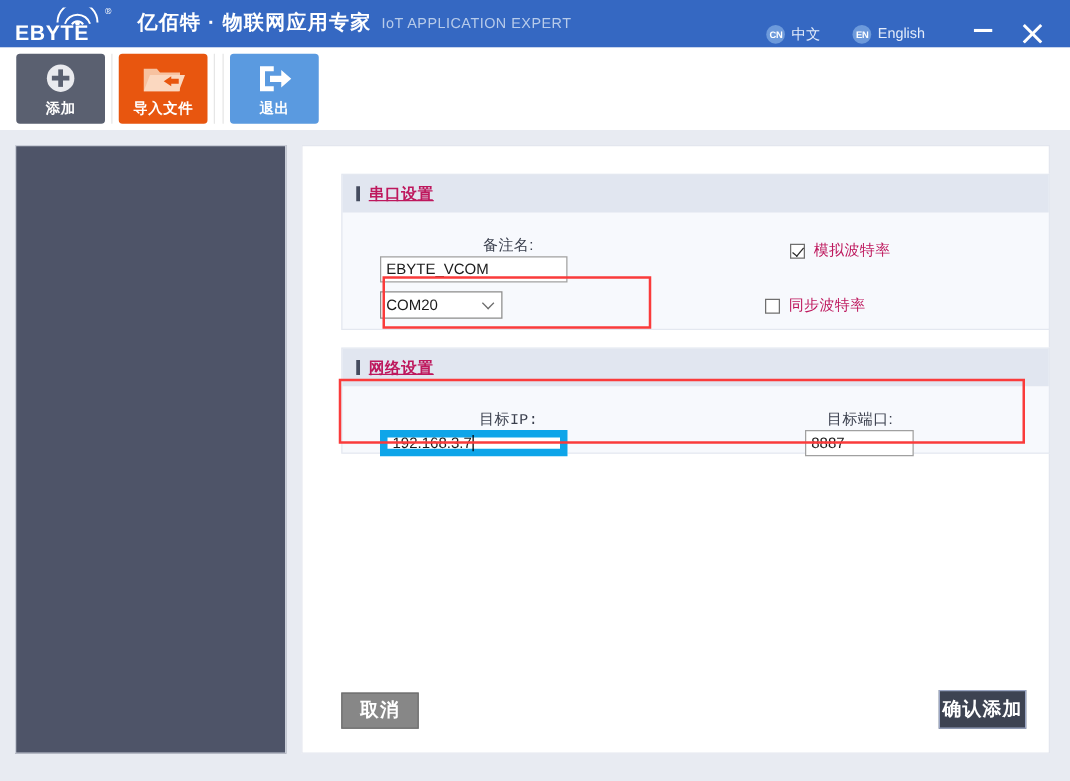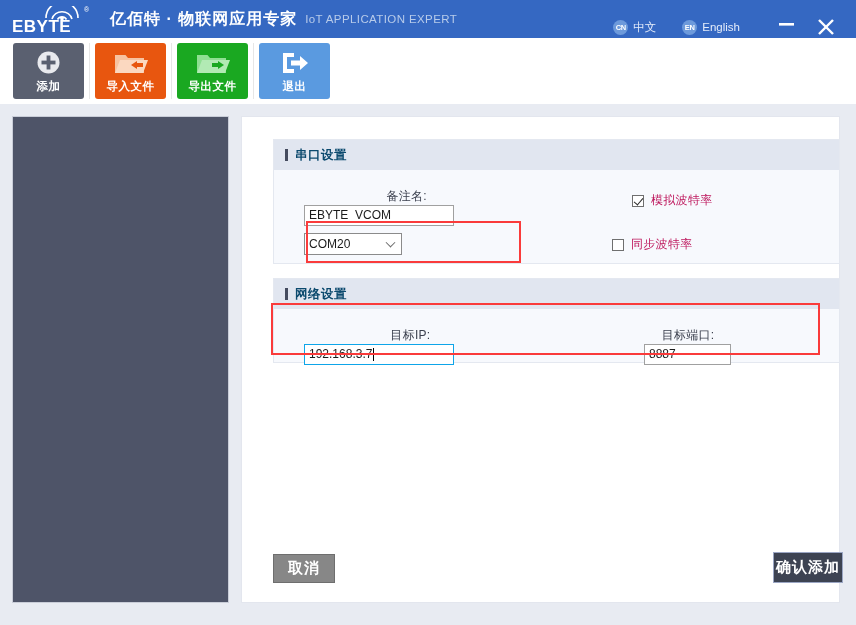--- a/index.html
+++ b/index.html
@@ -108,39 +108,40 @@
     border: 1px solid #e4e8f0;
   }
   .sec-head {
     height: 30px; background: #e1e6f0;
     display: flex; align-items: center; padding-left: 11px;
   }
   .sec-bar {
     width: 3px; height: 12px; background: #444b5e; margin-right: 7px;
   }
   .sec-title {
-    font-size: 12.5px; color: #0c4a6e; font-weight: bold;
+    font-size: 12.5px; color: #be185d; font-weight: bold;
     letter-spacing: 0.5px;
+    text-decoration: underline;
   }
   .sec-body { position: relative; }
 
   .frow { position: absolute; display: flex; align-items: center; flex-direction: column; }
   .flabel {
     font-size: 12px; color: #3a3f4d; text-align: right;
     letter-spacing: 0.3px;
   }
   .finput {
     height: 21px; background: #ffffff;
     border: 1px solid #a0a0a0;
     font-size: 12px; color: #1b1b1b;
     font-family: "Liberation Sans", sans-serif;
     padding: 0 4px; line-height: 19px;
     display: flex; align-items: center;
   }
-  .finput.focused { border: 1px solid #0ea5e9; }
+  .finput.focused { border: 6px solid #0ea5e9; }
   .caret {
     display: inline-block; width: 1px; height: 13px;
     background: #000; margin-left: 1px;
   }
   .fselect {
     width: 98px; height: 22px; background: #ffffff;
     border: 1px solid #8b8b8b;
     font-size: 12px; color: #1b1b1b;
     display: flex; align-items: center;
     padding: 0 4px; position: relative;
@@ -255,30 +256,20 @@
           <path d="M1 5 L1 23 L30 23 L30 8 L14 8 L11.5 5 Z" fill="#f7c2a0"></path>
           <path d="M1 23 L6 10 L34 10 L29 23 Z" fill="#fbd8c0"></path>
           <path d="M23 13 L23 11 L17 15 L23 19 L23 17 L29 17 L29 13 Z" fill="#e8560f"></path>
         </svg>
       </div>
       <div class="tool-label">导入文件</div>
     </div>
 
     <div class="tb-sep"></div>
 
-    <div class="tool-btn" id="tb2" style="background: rgb(26, 168, 33);">
-      <div class="tool-icon">
-        <svg width="34" height="26" viewBox="0 0 34 26">
-          <path d="M1 5 L1 23 L30 23 L30 8 L14 8 L11.5 5 Z" fill="#8fdf92"></path>
-          <path d="M1 23 L6 10 L34 10 L29 23 Z" fill="#b2eab4"></path>
-          <path d="M22 13 L16 13 L16 17 L22 17 L22 19 L28 15 L22 11 Z" fill="#1aa821"></path>
-        </svg>
-      </div>
-      <div class="tool-label">导出文件</div>
-    </div>
 
     <div class="tb-sep"></div>
 
     <div class="tool-btn" id="tb3" style="background: rgb(90, 154, 224);">
       <div class="tool-icon">
         <svg width="28" height="24" viewBox="0 0 28 24">
           <path d="M2 2 L13 2 L13 6 L6 6 L6 18 L13 18 L13 22 L2 22 Z" fill="#ffffff"></path>
           <path d="M10 9.5 L19 9.5 L19 5 L27 12 L19 19 L19 14.5 L10 14.5 Z" fill="#ffffff"></path>
         </svg>
       </div>
@@ -324,40 +315,40 @@
     </div>
 
     <div class="section" style="top:161px; height:85px;">
       <div class="sec-head">
         <div class="sec-bar"></div>
         <span class="sec-title">网络设置</span>
       </div>
       <div class="sec-body" style="height:53px;">
 
         <div class="frow" style="left:0px; top:18px;">
-          <div class="flabel" style="width:133px;">目标IP:</div>
+          <div class="flabel" style="width:133px;font-family:Liberation Mono, monospace;">目标IP:</div>
           <div class="finput focused" style="width:150px; margin-left:30px;">
             <span>192.168.3.7</span>
               <span class="caret"></span>
           </div>
         </div>
 
         <div class="frow" style="left:358px; top:18px;">
           <div class="flabel" style="width:66px;">目标端口:</div>
           <div class="finput" style="width:87px; margin-left:12px;">
             <span>8887</span>
           </div>
         </div>
       </div>
     </div>
 
     <div class="btn btn-cancel" style="left:31px; top:437px;">
       <span>取消</span>
     </div>
-    <div class="btn btn-confirm" style="left:531px; top:435px;">
+    <div class="btn btn-confirm" style="left:509px; top:435px;">
       <span>确认添加</span>
     </div>
   </div>
 
   <div class="redbox" style="left:306px; top:221px; width:215px; height:42px;"></div>
   <div class="redbox" style="left:271px; top:303px; width:549px; height:52px;"></div>
 
 </div>
 
 </body></html>

